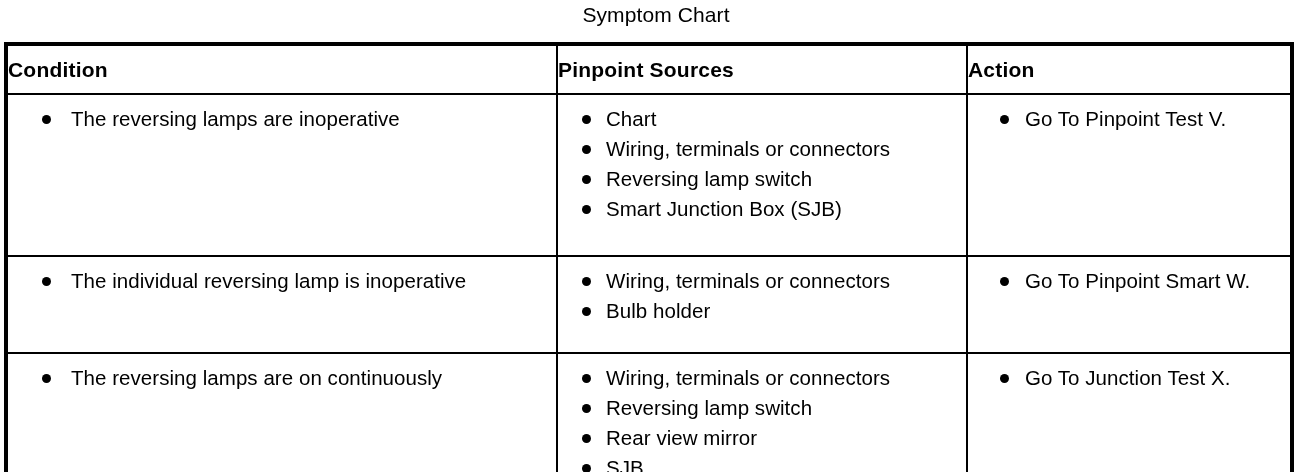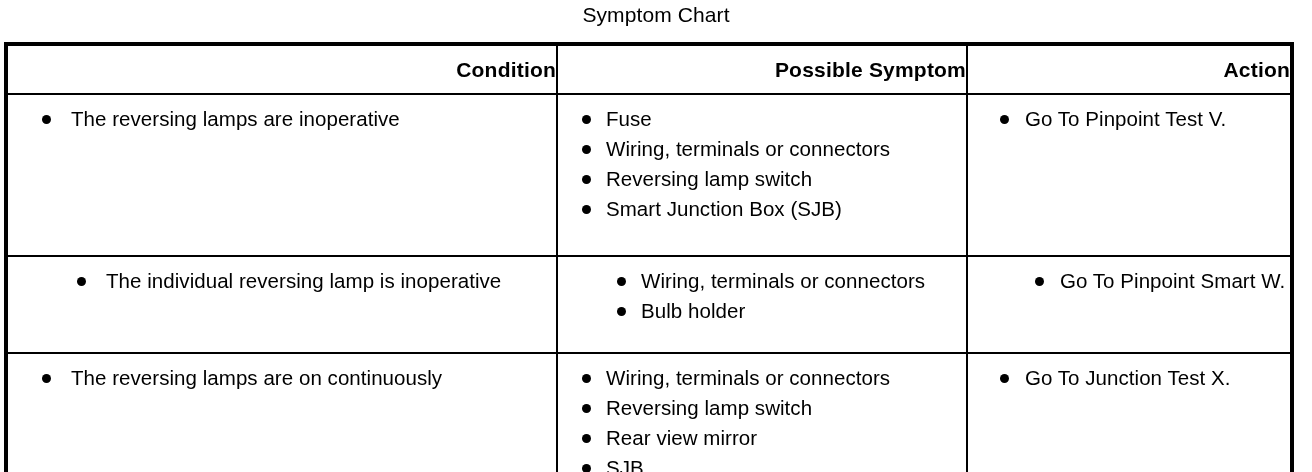--- a/index.html
+++ b/index.html
@@ -54,33 +54,33 @@
     background: #ffffff;
   }
 
   col.col-condition { width: 551px; }
   col.col-sources   { width: 410px; }
   col.col-action    { width: 325px; }
 
   
   .header-row th {
     height: 47px;
-    text-align: right;
+    text-align: left;
     font-size: 21px;
     font-weight: 700;
     letter-spacing: 0.2px;
     white-space: nowrap;
   }
 
   
   .cell-inner {
     padding: 9px 6px 24px 0;
   }
   .row-1 .cell-inner { min-height: 127px; }
-  .row-2 .cell-inner { min-height: 62px; margin-left: 35px; }
+  .row-2 .cell-inner { min-height: 62px; }
   .row-3 .cell-inner { min-height: 127px; }
 
   ul.bullets {
     list-style: none;
     margin: 0;
     padding: 0;
   }
   ul.bullets li {
     position: relative;
     font-size: 20.5px;
@@ -119,21 +119,21 @@
   <table class="symptom-table">
     <colgroup>
       <col class="col-condition">
       <col class="col-sources">
       <col class="col-action">
     </colgroup>
 
     <thead>
       <tr class="header-row">
         <th>Condition</th>
-        <th>Possible Symptom</th>
+        <th>Pinpoint Sources</th>
         <th>Action</th>
       </tr>
     </thead>
 
     <tbody>
 
       <tr class="row-1">
         <td class="col-cond-cell">
           <div class="cell-inner">
             <ul class="bullets">
@@ -142,21 +142,21 @@
                 <span>The reversing lamps are inoperative</span>
               </li>
             </ul>
           </div>
         </td>
         <td class="col-src-cell">
           <div class="cell-inner">
             <ul class="bullets">
               <li>
                 <span class="bullet-dot"></span>
-                <span>Fuse</span>
+                <span>Chart</span>
               </li>
               <li>
                 <span class="bullet-dot"></span>
                 <span>Wiring, terminals or connectors</span>
               </li>
               <li>
                 <span class="bullet-dot"></span>
                 <span>Reversing lamp switch</span>
               </li>
               <li>

